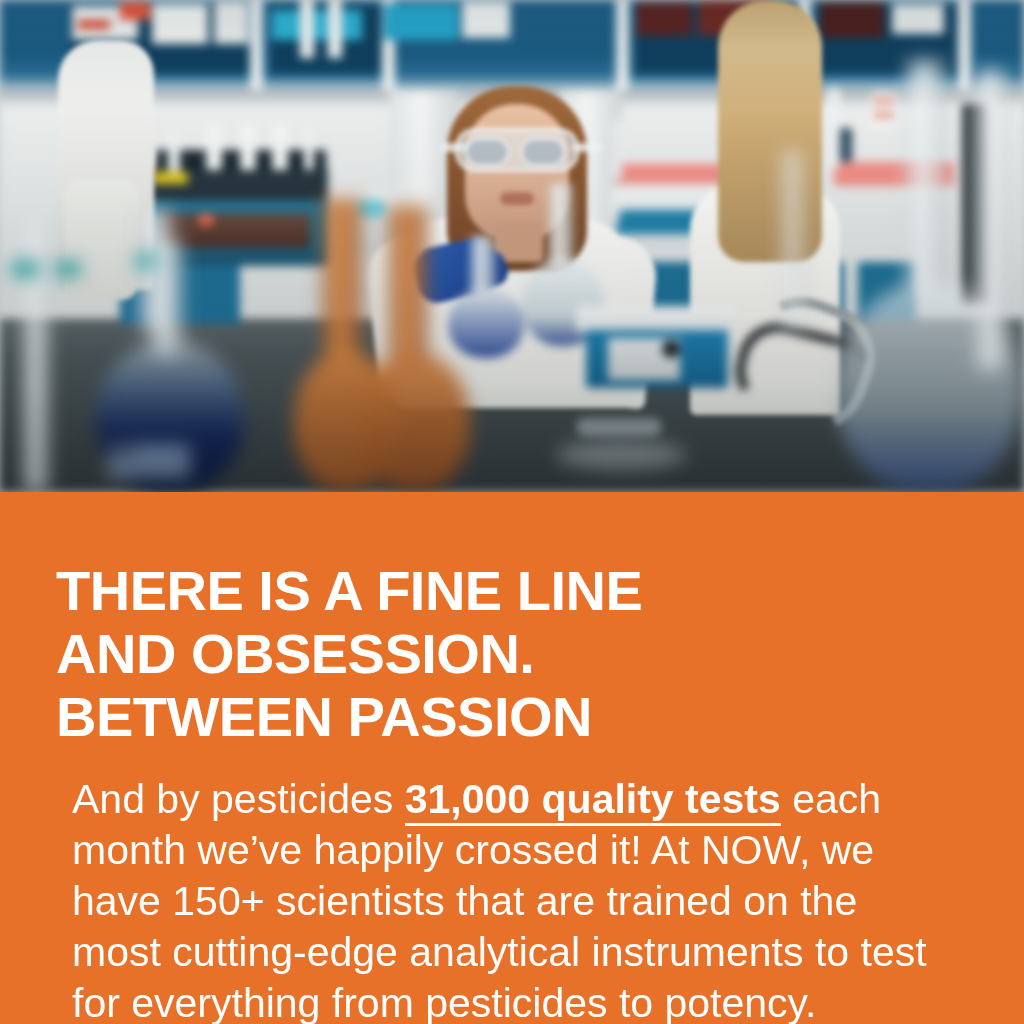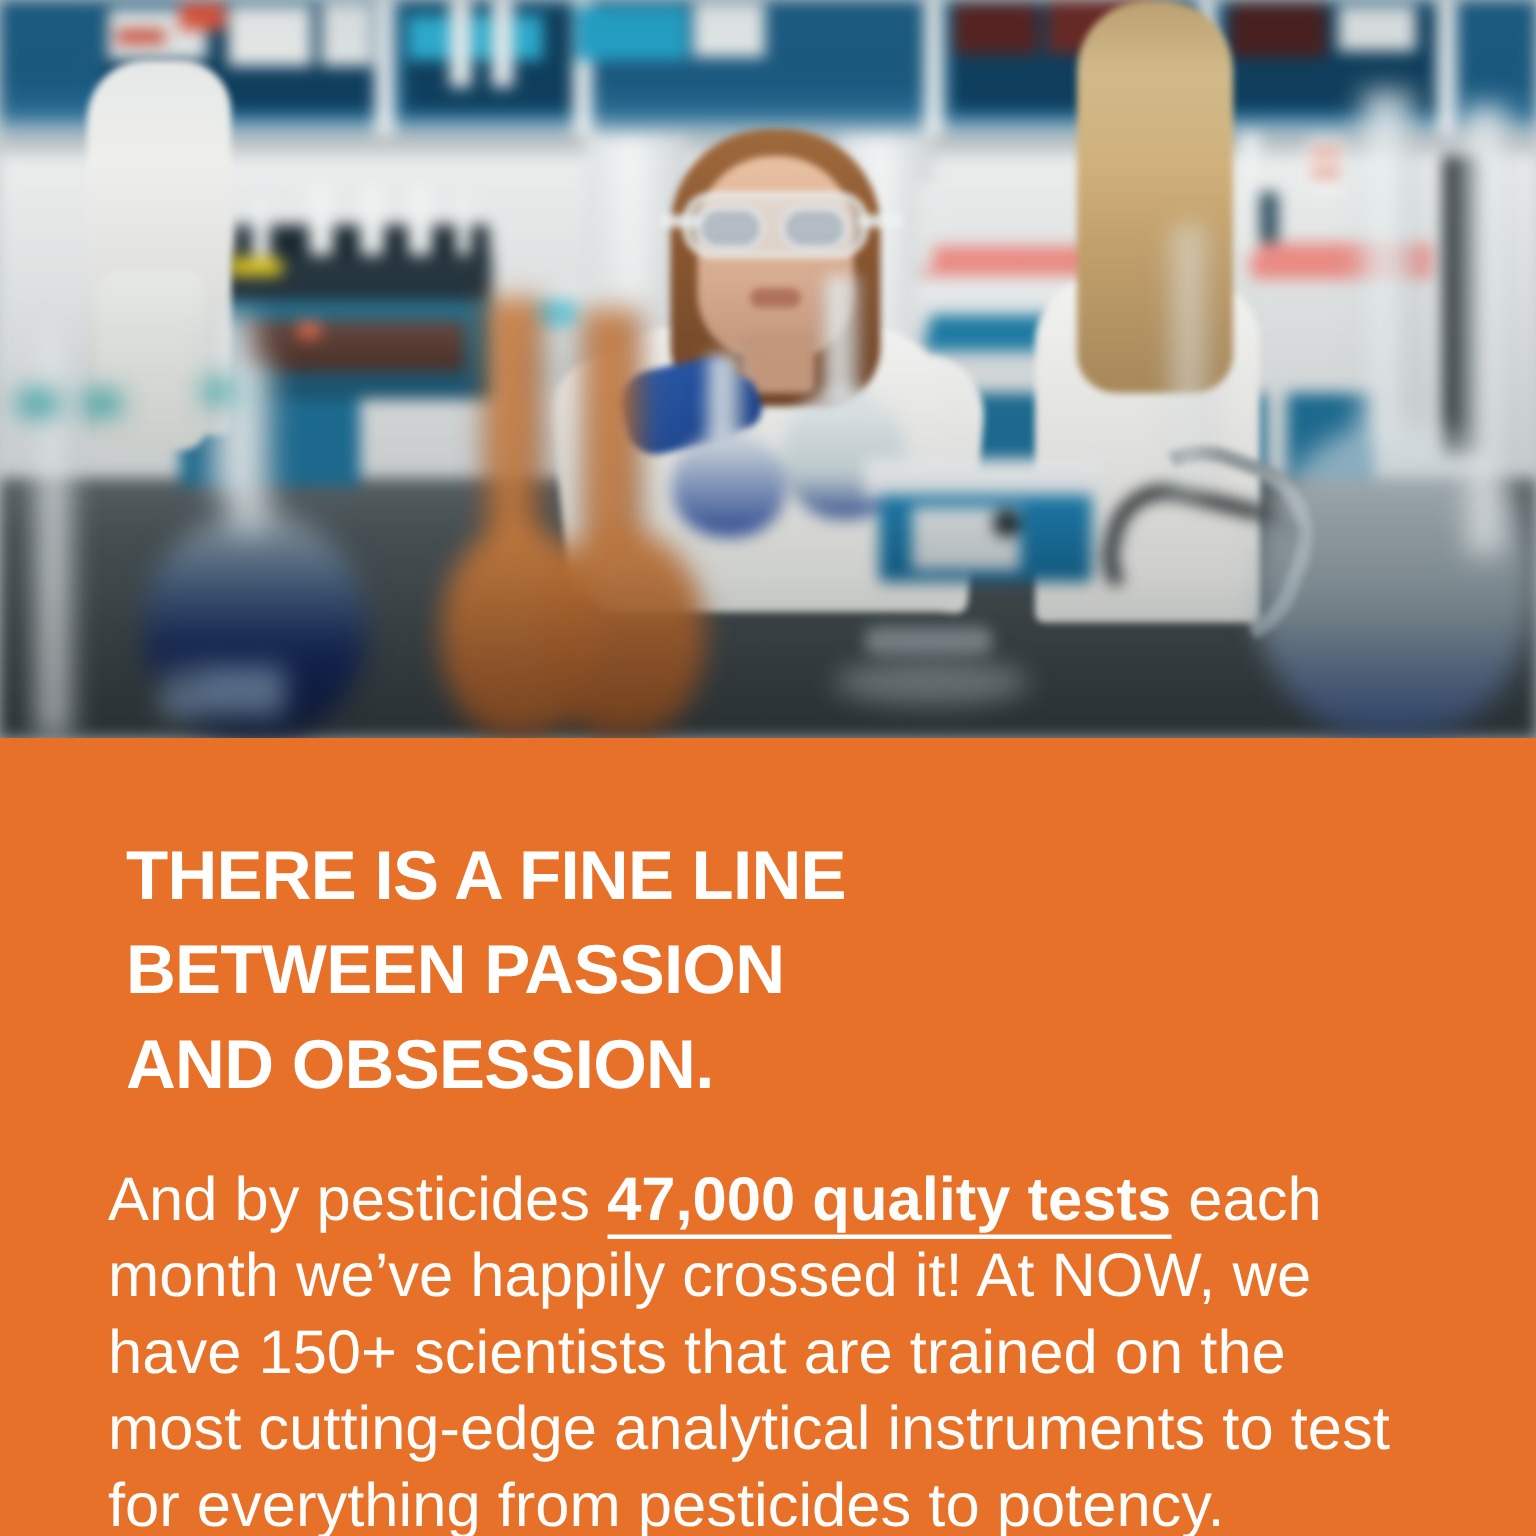--- a/index.html
+++ b/index.html
@@ -245,25 +245,25 @@
   #panel {
     position: absolute;
     left: 0;
     top: 492px;
     width: 1024px;
     height: 532px;
   }
 
   #headline {
     position: absolute;
-    left: 84px;
+    left: 56px;
     top: 521px;
     width: 900px;
     font-weight: 700;
-    font-size: 46px;
+    font-size: 56px;
     line-height: 63px;
     letter-spacing: -0.5px;
     color: #ffffff;
     font-stretch: condensed;
   }
   #headline .hl-line { display:block; white-space: nowrap; }
 
   #body {
     position: absolute;
     left: 72px;
@@ -426,19 +426,19 @@
       <div class="fg" style="position:absolute; left:556px; top:440px; width:130px; height:30px; background:rgba(210,220,224,.45); border-radius:50%;"></div>
     </div>
 
     <div class="photo-grade"></div>
   </div>
 
   <div id="panel" style="background: rgb(232, 113, 42);"></div>
 
   <h1 id="headline">
     <span class="hl-line">THERE IS A FINE LINE</span>
+    <span class="hl-line">AND OBSESSION.</span>
     <span class="hl-line">BETWEEN PASSION</span>
-    <span class="hl-line">AND OBSESSION.</span>
   </h1>
 
-  <p id="body"><span>And by pesticides </span><b>47,000 quality tests</b><span> each month we’ve happily crossed it! At NOW, we have 150+ scientists that are trained on the most cutting-edge analytical instruments to test for everything from pesticides to potency.</span></p>
+  <p id="body"><span>And by pesticides </span><b>31,000 quality tests</b><span> each month we’ve happily crossed it! At NOW, we have 150+ scientists that are trained on the most cutting-edge analytical instruments to test for everything from pesticides to potency.</span></p>
 
 </div>
 
 </body></html>

